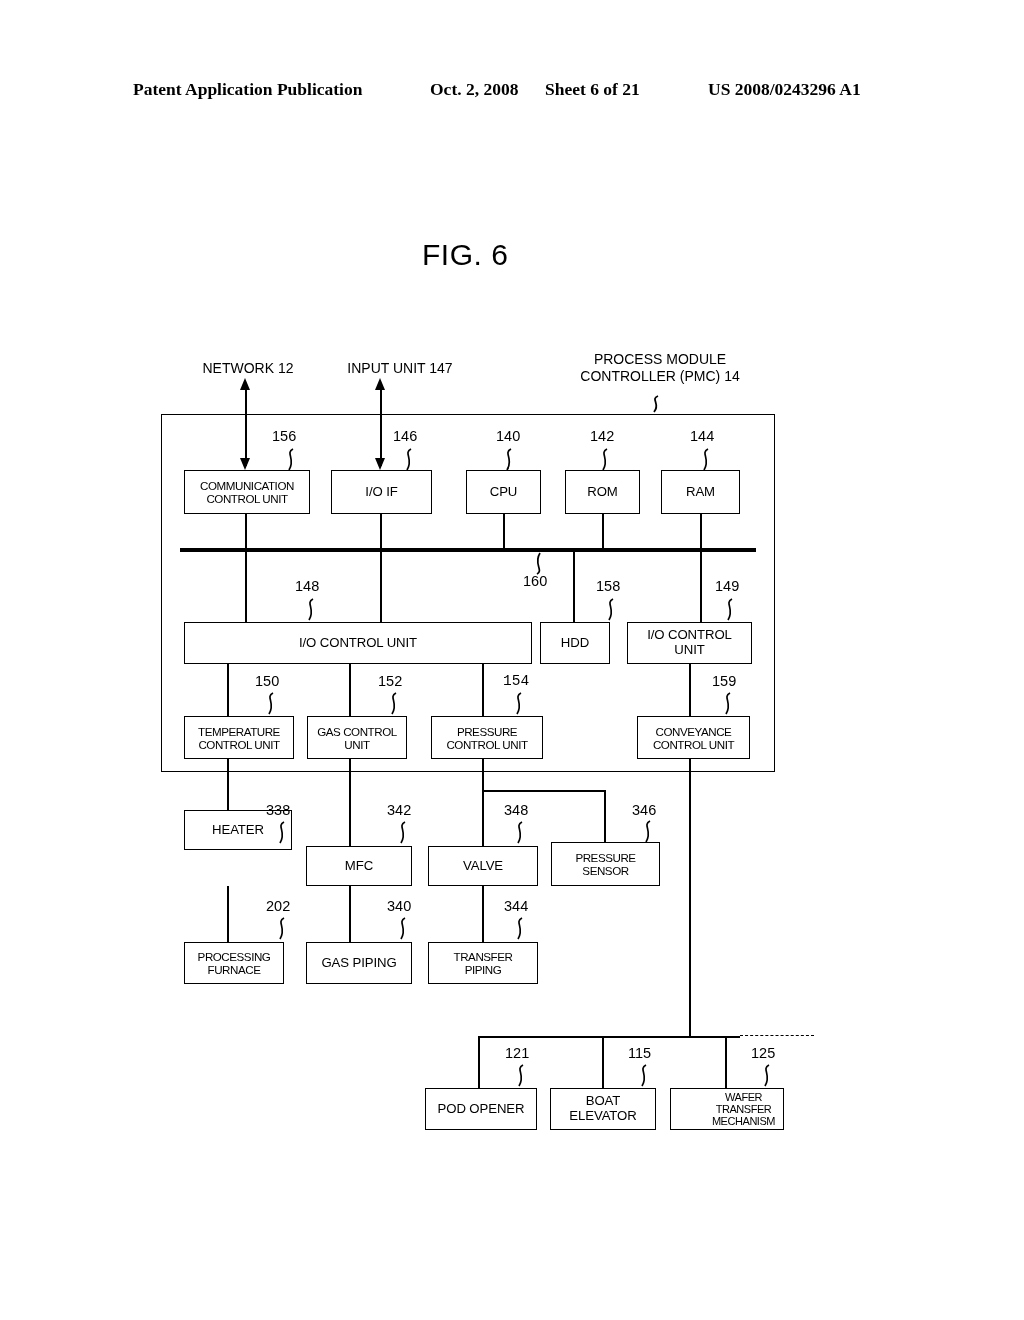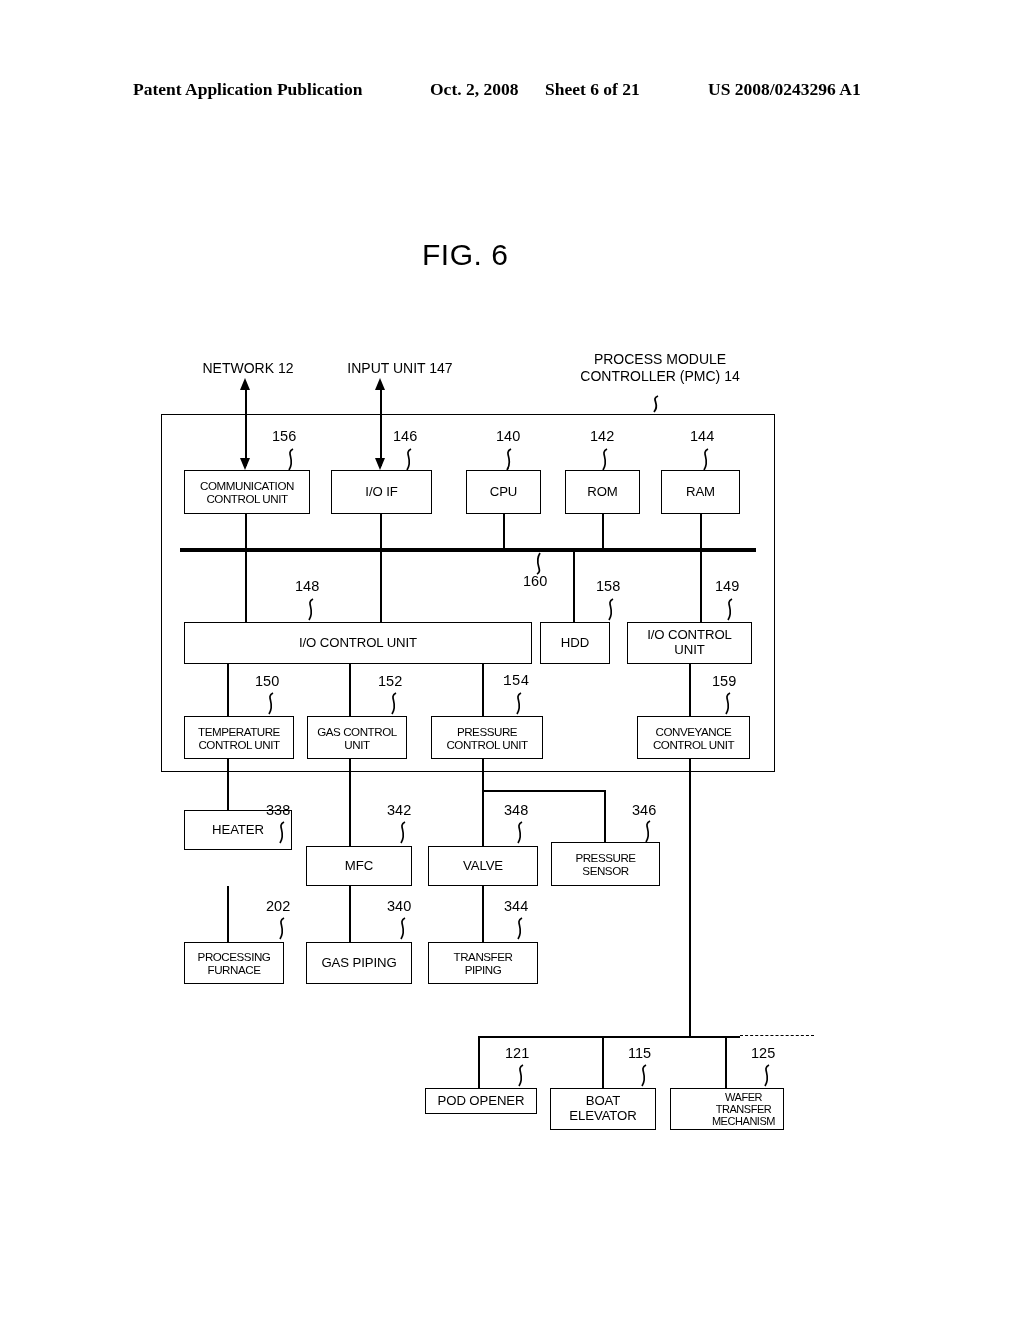--- a/index.html
+++ b/index.html
@@ -324,21 +324,21 @@
   <path d="M11 1 C 3 5, 14 11, 7 22" fill="none" stroke="#000" stroke-width="1.7"></path>
 </svg>
 
 <div class="ln lnh" style="left:478px; top:1036px; width:262px;"></div>
 <div class="dashln" style="left:740px; top:1035px; width:74px;"></div>
 
 <div class="ln lnv" style="left:478px; top:1036px; height:52px;"></div>
 <div class="ln lnv" style="left:602px; top:1036px; height:52px;"></div>
 <div class="ln lnv" style="left:725px; top:1036px; height:52px;"></div>
 
-<div class="dbox" style="left:425px; top:1088px; width:112px; height:26px;">POD OPENER</div>
+<div class="dbox" style="left:425px; top:1088px; width:112px; height:42px;">POD OPENER</div>
 <div class="ref" style="left:505px; top:1045px;">121</div>
 <svg class="squig" style="left:512px; top:1064px;" width="20" height="24" viewBox="0 0 20 24">
   <path d="M11 1 C 3 5, 14 11, 7 22" fill="none" stroke="#000" stroke-width="1.7"></path>
 </svg>
 
 <div class="dbox" style="left:550px; top:1088px; width:106px; height:42px;">BOAT
 ELEVATOR</div>
 <div class="ref" style="left:628px; top:1045px;">115</div>
 <svg class="squig" style="left:635px; top:1064px;" width="20" height="24" viewBox="0 0 20 24">
   <path d="M11 1 C 3 5, 14 11, 7 22" fill="none" stroke="#000" stroke-width="1.7"></path>

